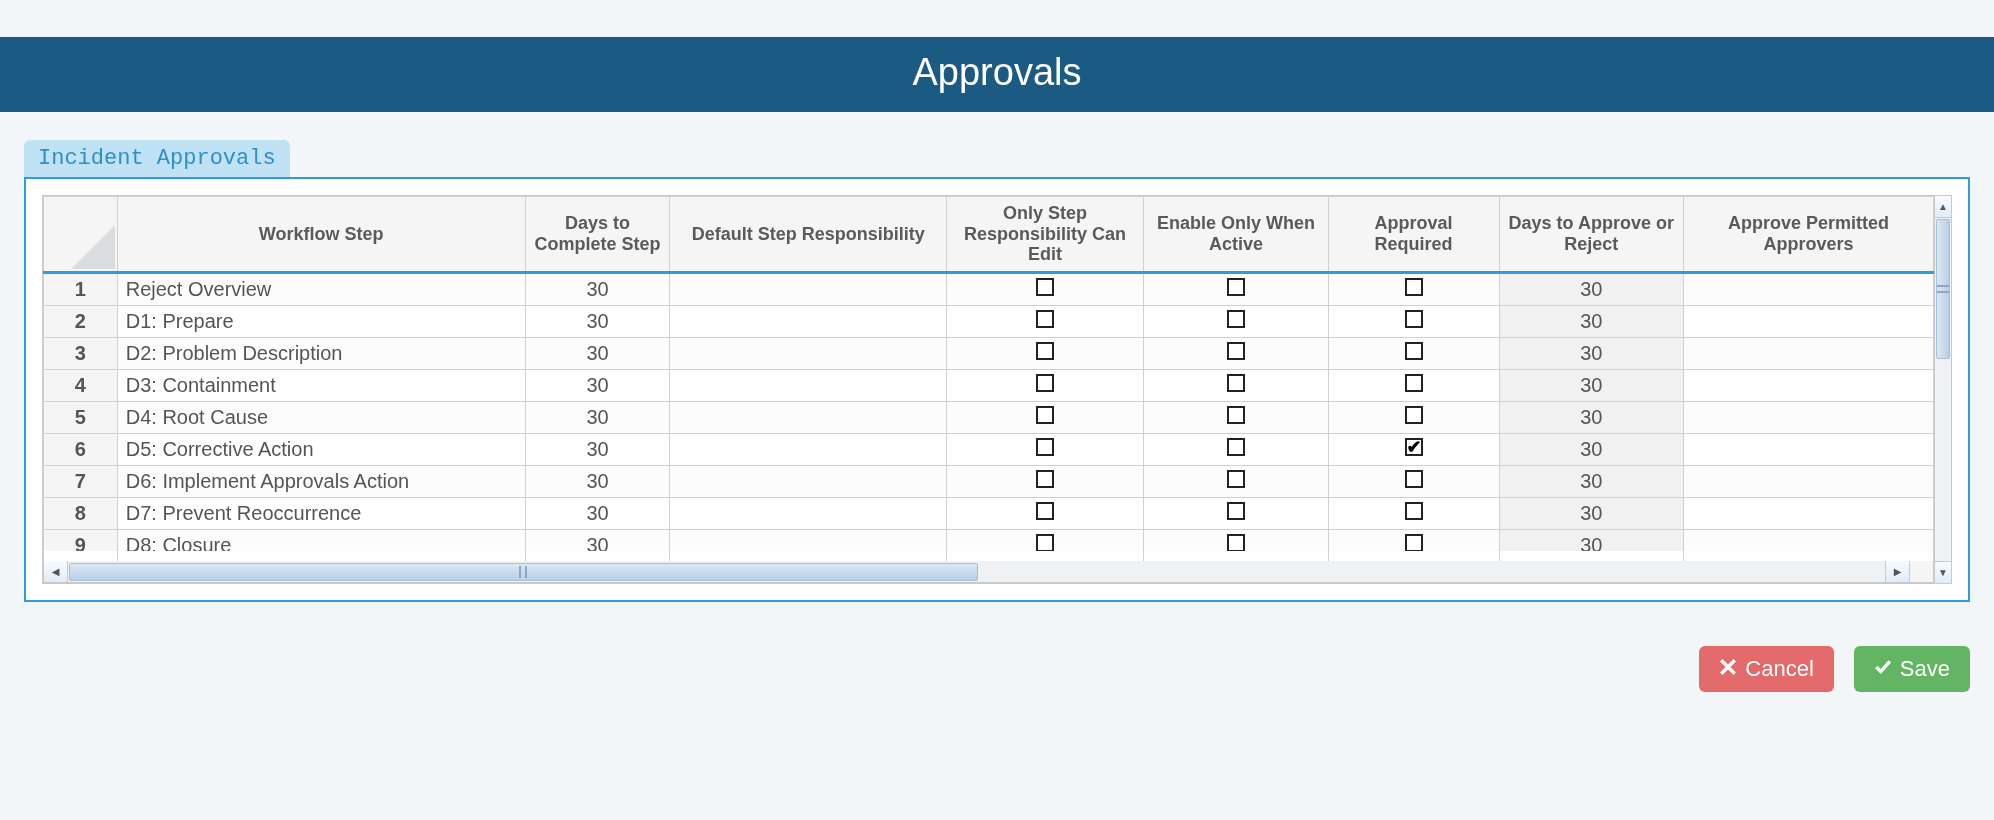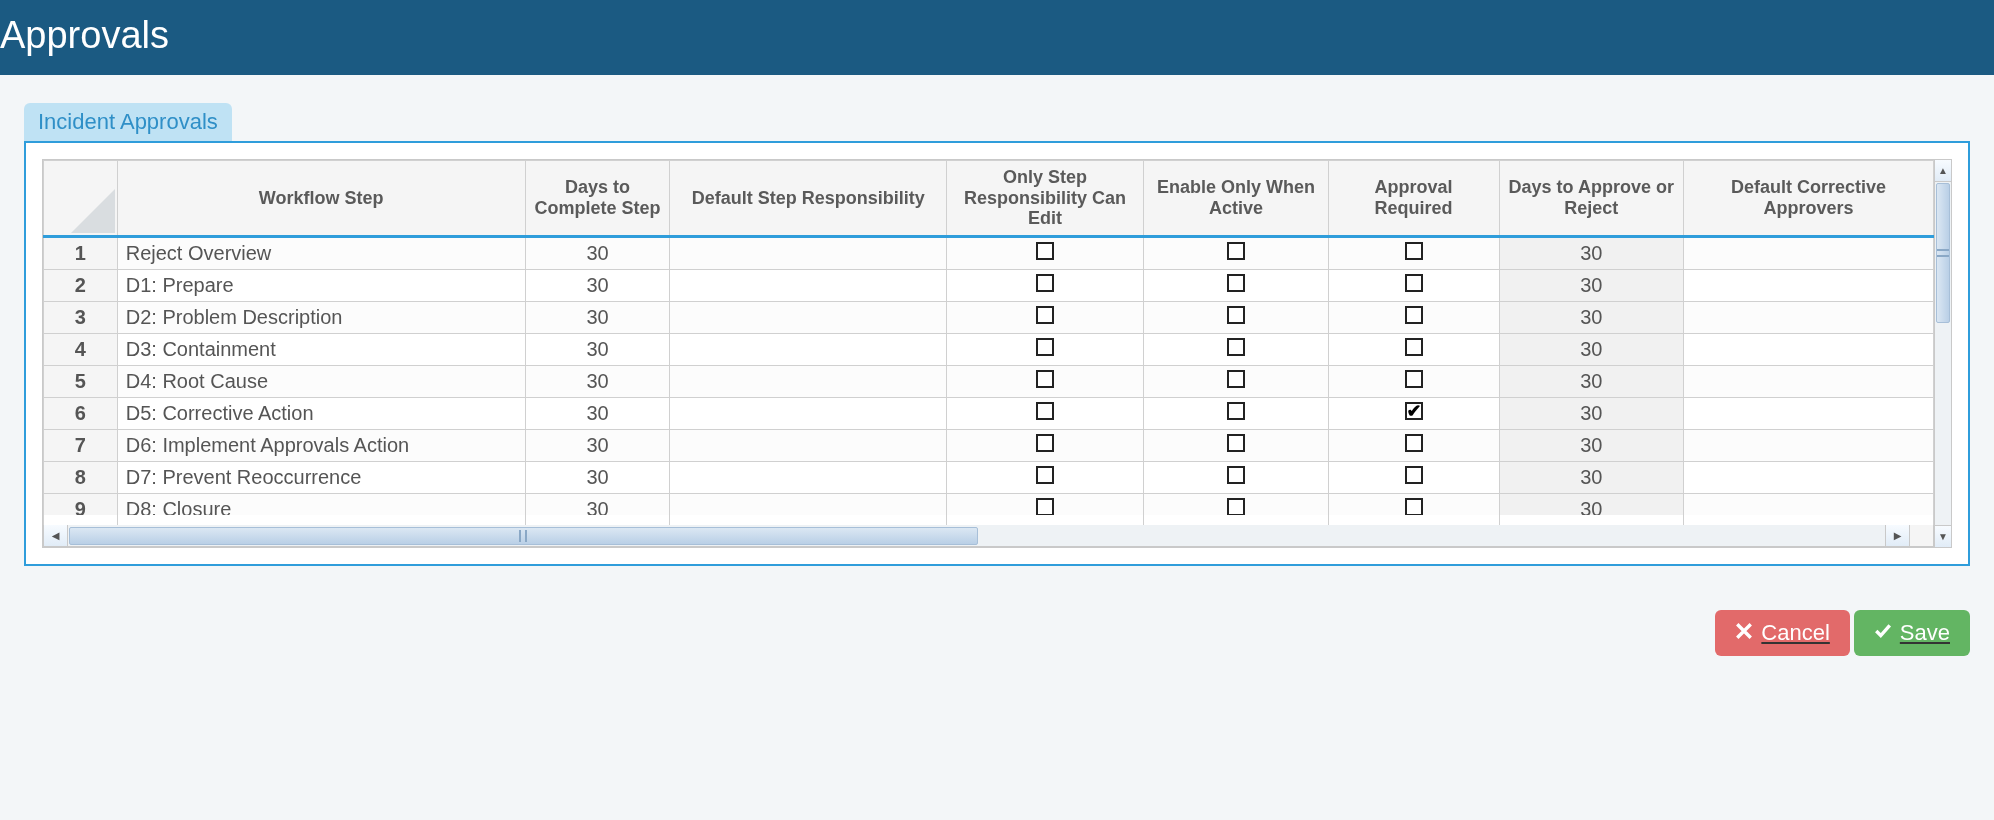--- a/index.html
+++ b/index.html
@@ -4,30 +4,33 @@
   <style>
     * { box-sizing: border-box; margin: 0; padding: 0; }
     body {
       font-family: "Helvetica Neue", Helvetica, Arial, sans-serif;
       background: #f3f6f8;
       color: #333;
     }
     .header-bar {
       background: #1b5a82;
       color: #fff;
+      text-align: center;
       padding: 14px 0 18px;
       font-size: 38px;
       font-weight: 400;
+      margin-top: 37px;
     }
     .content {
       padding: 28px 24px 20px;
     }
     .tabs {
       display: flex;
       gap: 13px;
+      font-family: Liberation Mono, monospace;
     }
     .tab {
       padding: 6px 14px;
       font-size: 22px;
       border-radius: 6px 6px 0 0;
       cursor: pointer;
       user-select: none;
     }
     .tab.inactive {
       background: #bfe2f4;
@@ -199,23 +202,22 @@
     .hscroll .hgrip {
       width: 8px; height: 12px;
       border-left: 2px solid #8aa8c6;
       border-right: 2px solid #8aa8c6;
     }
     .hscroll .spacer-end { width: 24px; border-left: 1px solid #c9c9c9; background:#f5f5f5; }
 
     .footer-buttons {
       display: flex;
       justify-content: flex-end;
-      gap: 4px;
+      gap: 20px;
       padding: 24px 24px 30px;
-      text-decoration: underline;
     }
     .btn {
       display: inline-flex;
       align-items: center;
       gap: 8px;
       padding: 10px 20px;
       font-size: 22px;
       color: #fff;
       border-radius: 6px;
       border: none;
@@ -257,21 +259,21 @@
           <thead>
             <tr>
               <th class="corner-cell"></th>
               <th>Workflow Step</th>
               <th>Days to Complete Step</th>
               <th>Default Step Responsibility</th>
               <th>Only Step Responsibility Can Edit</th>
               <th>Enable Only When Active</th>
               <th>Approval Required</th>
               <th>Days to Approve or Reject</th>
-              <th>Default Corrective Approvers</th>
+              <th>Approve Permitted Approvers</th>
             </tr>
           </thead>
           <tbody id="grid-body">
               <tr>
                 <td class="rownum">1</td>
                 <td class="step-cell">Reject Overview</td>
                 <td class="num-cell">30</td>
                 <td></td>
                 <td><span class="chk"></span></td>
                 <td><span class="chk"></span></td>

